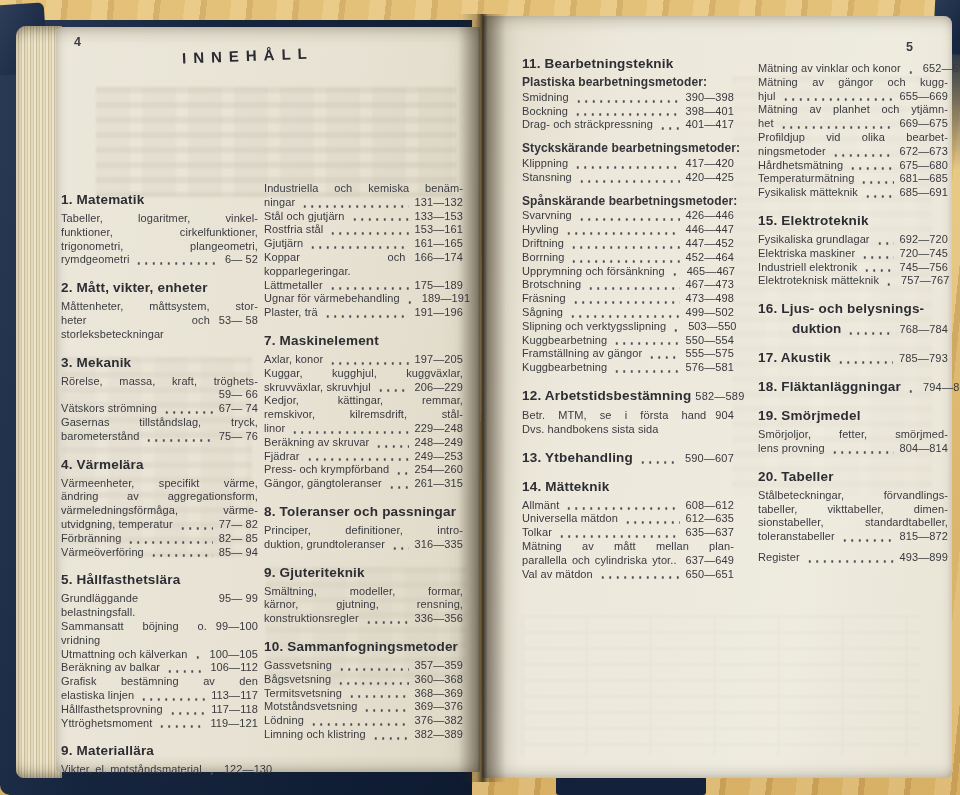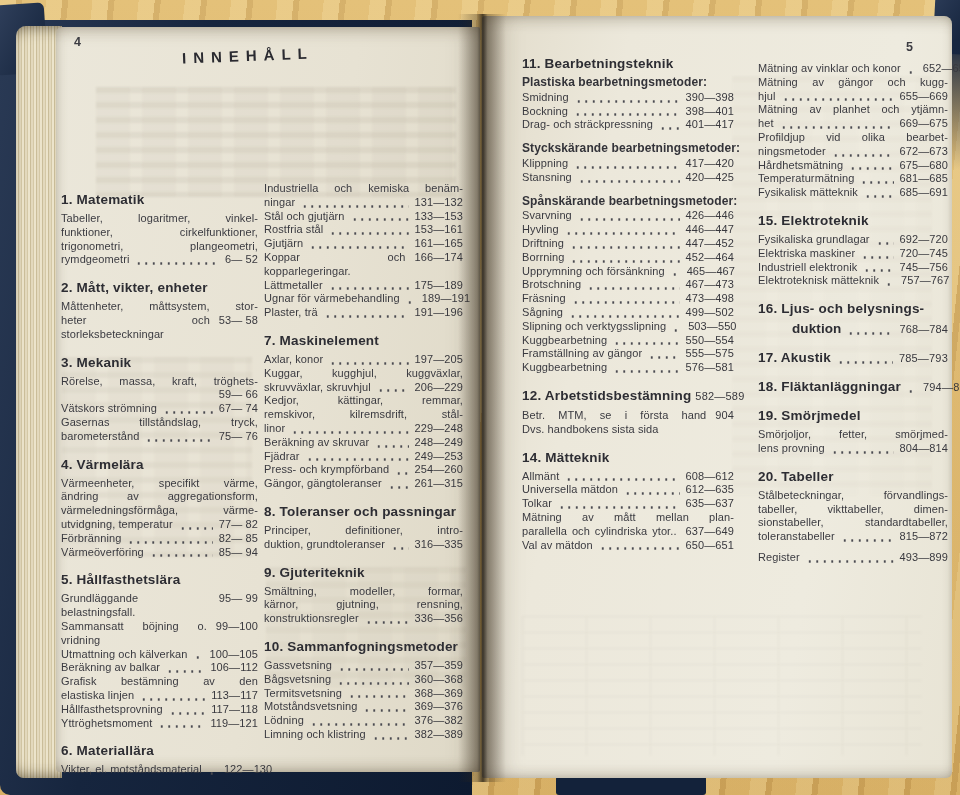--- a/index.html
+++ b/index.html
@@ -193,21 +193,21 @@
           <span class="t">Hållfasthetsprovning</span>
           <span class="dots"></span>
           <span class="p">117—118</span>
         </div>
         <div class="row e">
           <span class="t">Yttröghetsmoment</span>
           <span class="dots"></span>
           <span class="p">119—121</span>
         </div>
         <div class="row h">
-          <span class="t">6. Materiallära</span>
+          <span class="t">9. Materiallära</span>
         </div>
         <div class="row e">
           <span class="t">Vikter, el. motståndsmaterial</span>
           <span class="dots"></span>
           <span class="p">122—130</span>
         </div>
       </div>
     <div class="col" style="left:208px;top:155px;width:199px;">
         <div class="row j"><span class="t">Industriella och kemiska benäm-</span></div>
         <div class="row e">
@@ -454,20 +454,25 @@
           <span class="p">582—589</span>
         </div>
         <div class="row e fill">
           <span class="t">Betr. MTM, se i första hand</span>
           <span class="p">904</span>
         </div>
         <div class="row e">
           <span class="t">Dvs. handbokens sista sida</span>
         </div>
         <div class="row h">
+          <span class="t">13. Ytbehandling</span>
+          <span class="dots"></span>
+          <span class="p">590—607</span>
+        </div>
+        <div class="row h">
           <span class="t">14. Mätteknik</span>
         </div>
         <div class="row e">
           <span class="t">Allmänt</span>
           <span class="dots"></span>
           <span class="p">608—612</span>
         </div>
         <div class="row e">
           <span class="t">Universella mätdon</span>
           <span class="dots"></span>

